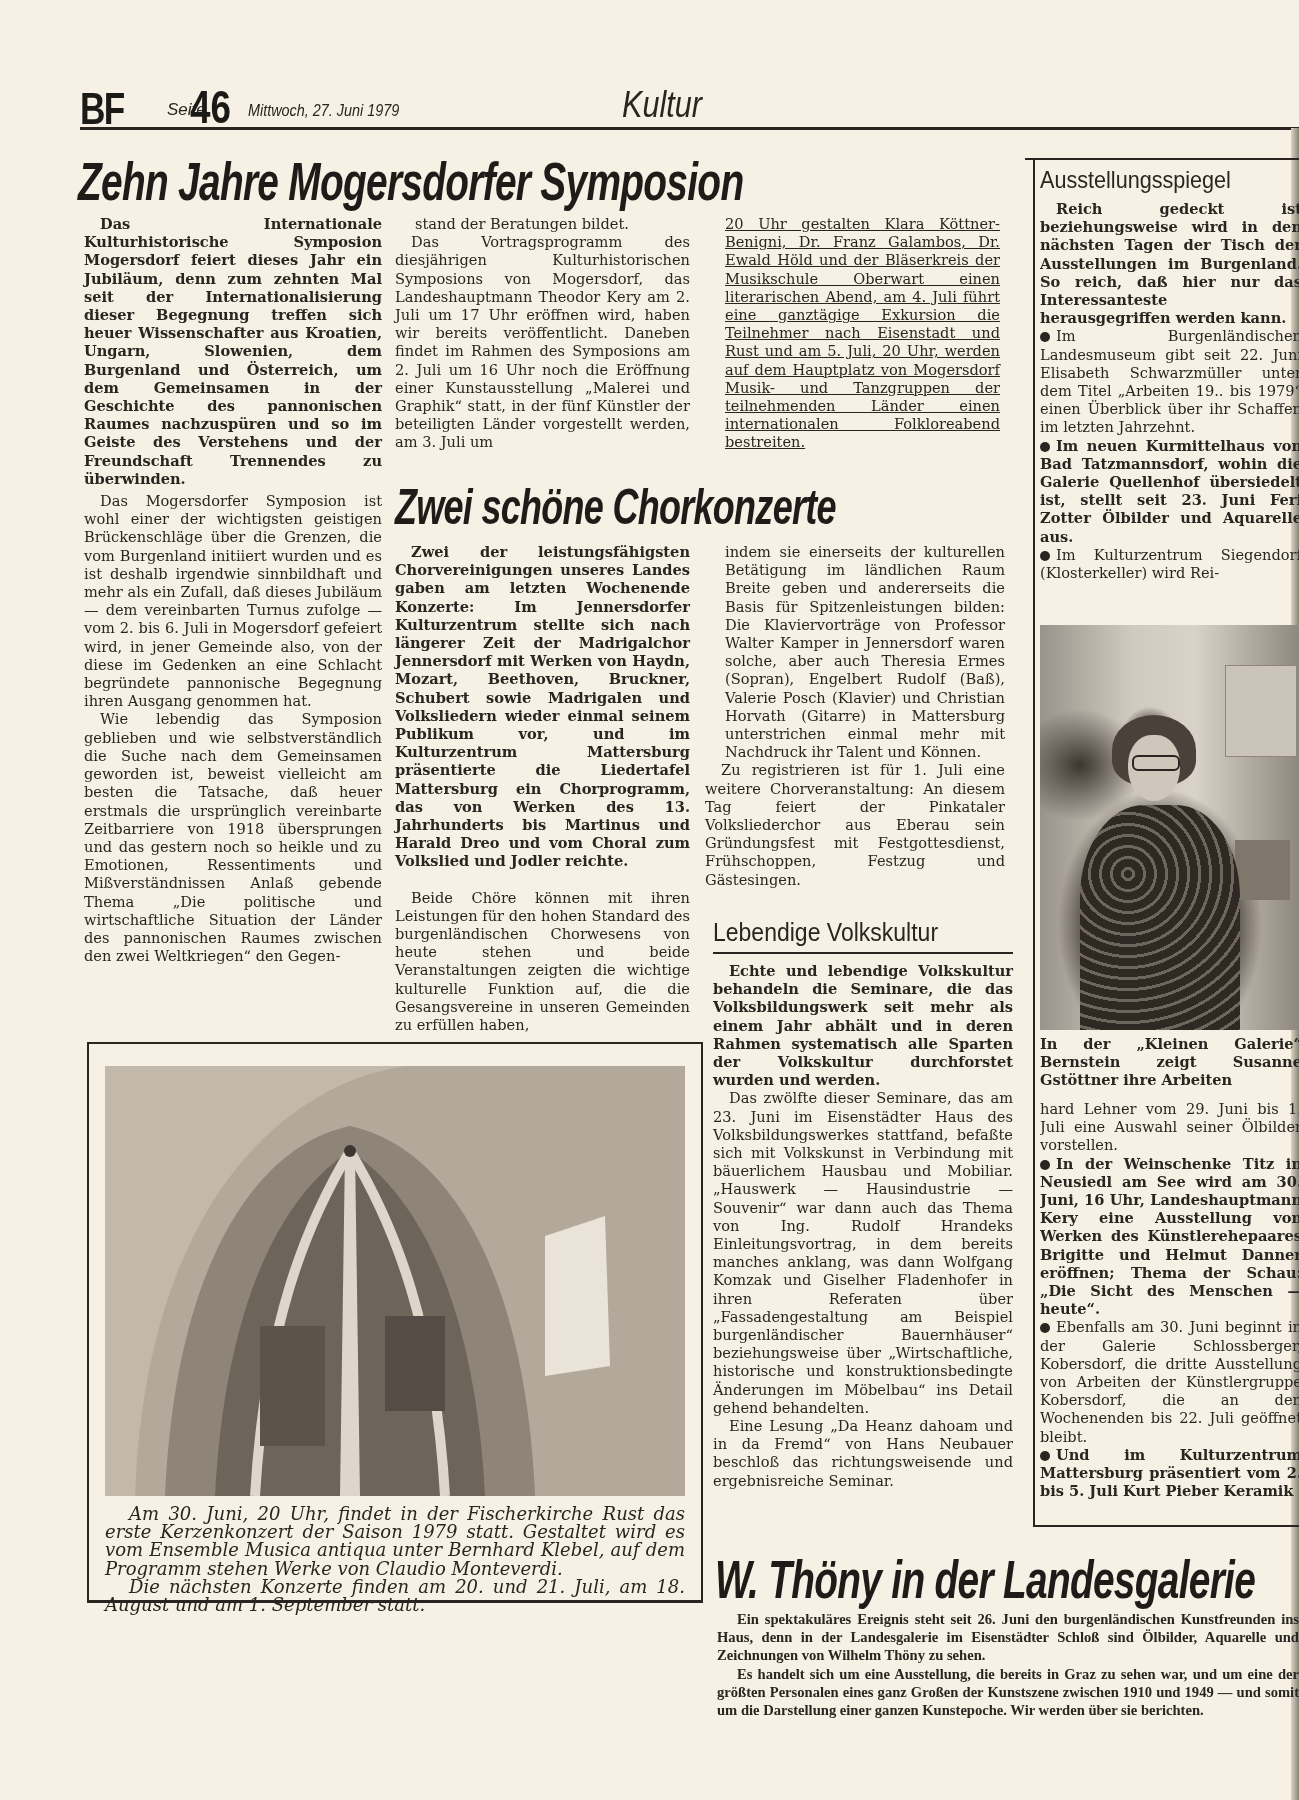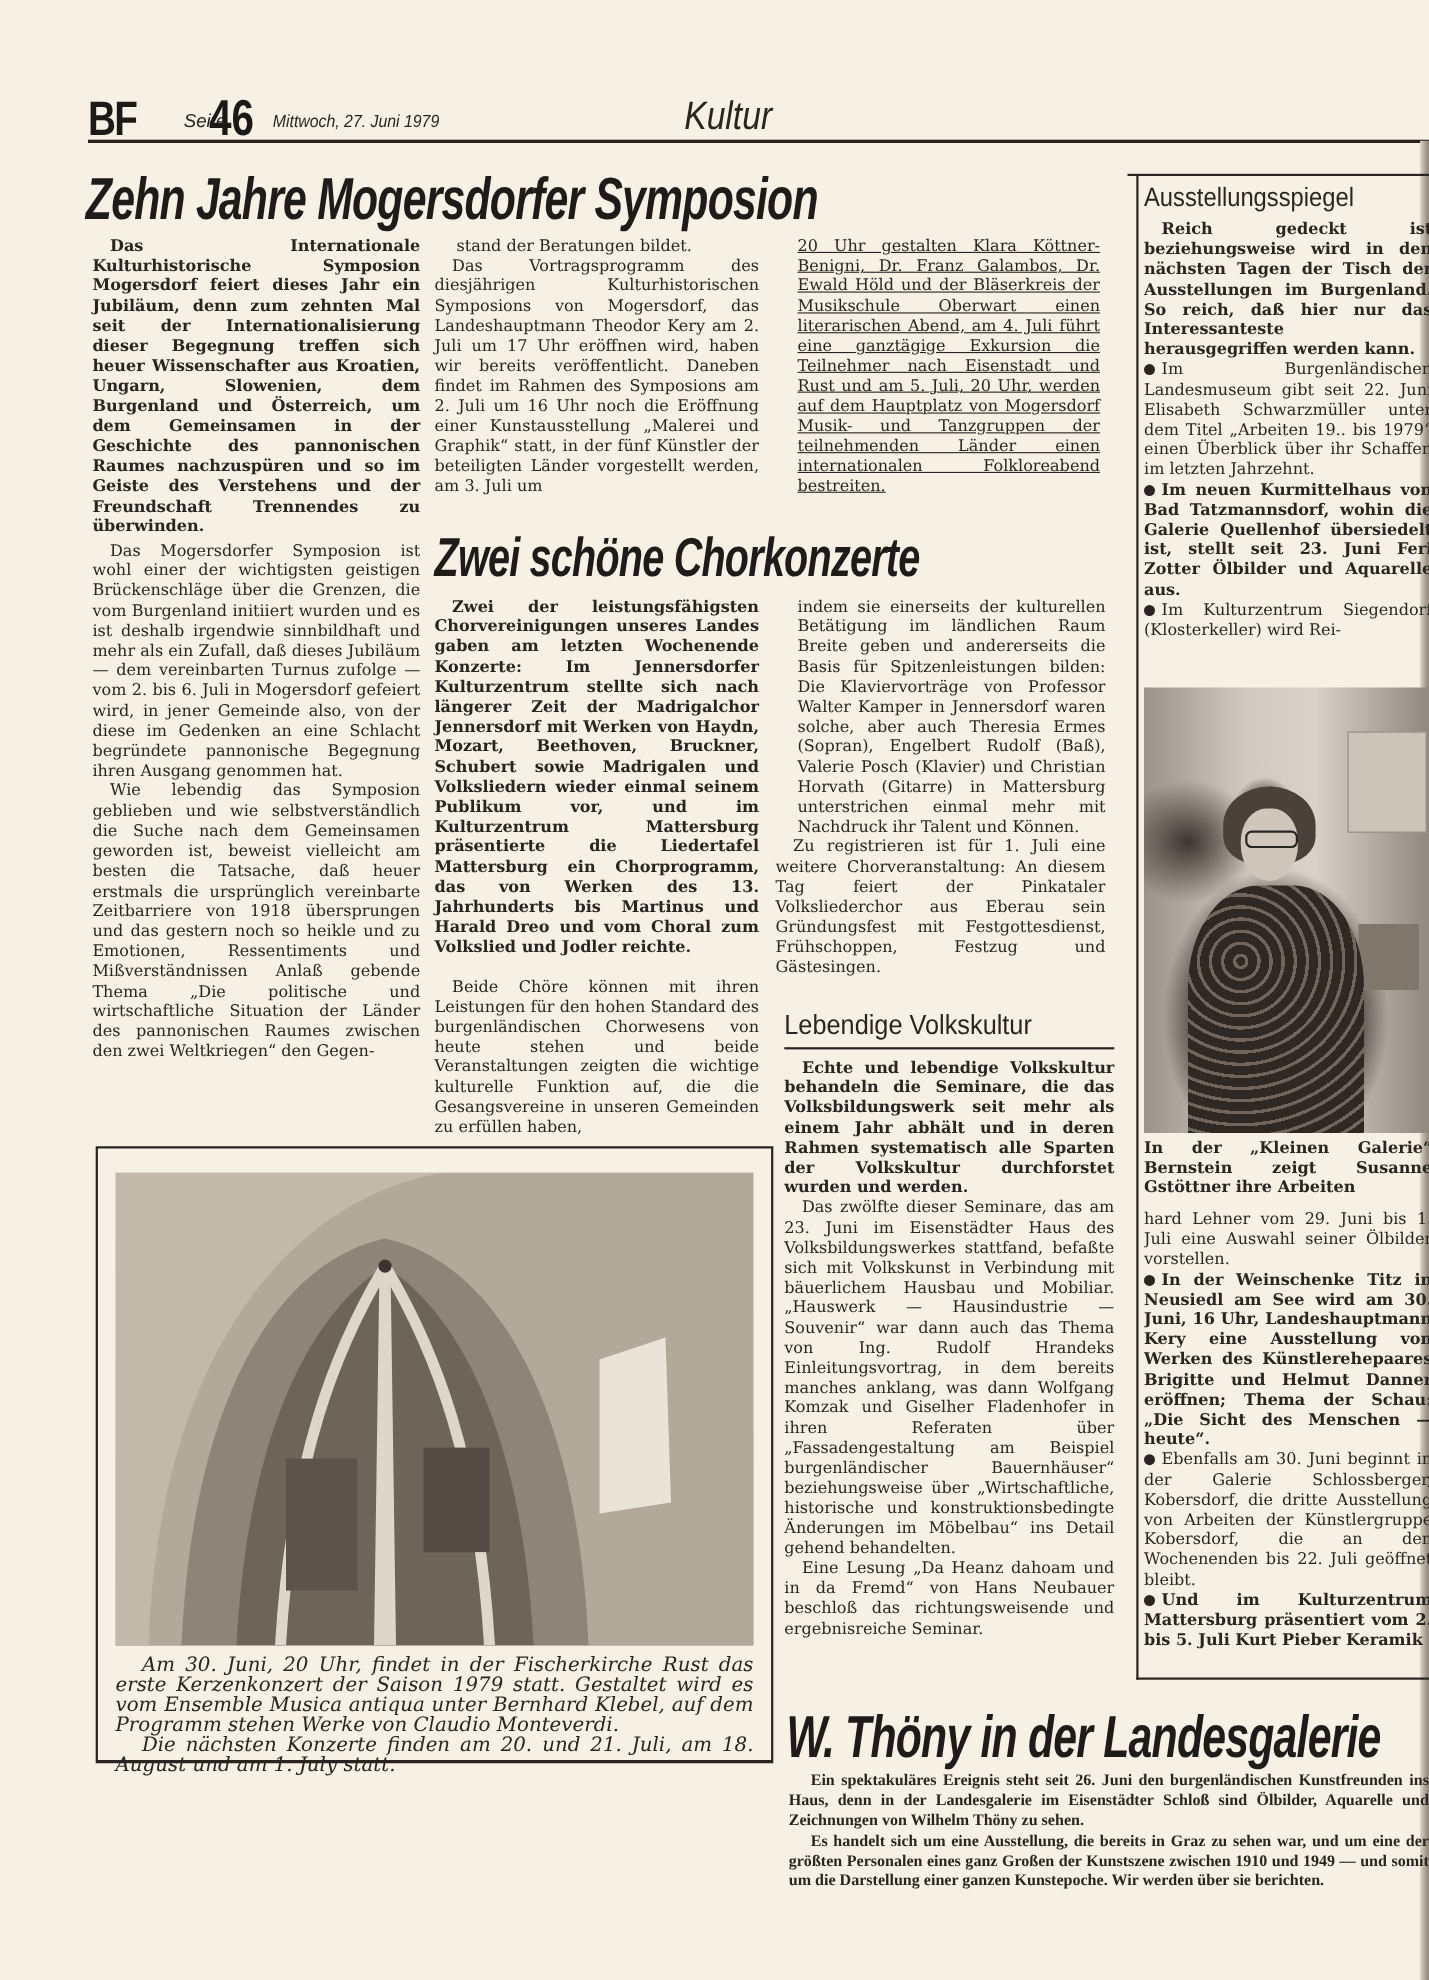--- a/index.html
+++ b/index.html
@@ -160,20 +160,20 @@
     <path d="M150 430 C 160 260, 200 160, 245 85" stroke="#ddd6ca" stroke-width="10" fill="none"></path>
     <path d="M340 430 C 330 260, 290 160, 245 85" stroke="#ddd6ca" stroke-width="10" fill="none"></path>
     <rect x="155" y="260" width="65" height="120" fill="#5c544b"></rect>
     <rect x="280" y="250" width="60" height="95" fill="#554d45"></rect>
     <path d="M440 170 L 500 150 L 505 300 L 440 310 Z" fill="#e9e3d8"></path>
     <circle cx="245" cy="85" r="6" fill="#3d3630"></circle>
   </svg>
 </div>
 <div class="abs caption">
   <p>Am 30. Juni, 20 Uhr, findet in der Fischerkirche Rust das erste Kerzenkonzert der Saison 1979 statt. Gestaltet wird es vom Ensemble Musica antiqua unter Bernhard Klebel, auf dem Programm stehen Werke von Claudio Monteverdi.</p>
-  <p>Die nächsten Konzerte finden am 20. und 21. Juli, am 18. August und am 1. July statt.</p>
+  <p>Die nächsten Konzerte finden am 20. und 21. Juli, am 18. August und am 1. September statt.</p>
 </div>
 
 <div class="abs headline h3">W. Thöny in der Landesgalerie</div>
 <div class="abs col c10">
   <p>Ein spektakuläres Ereignis steht seit 26. Juni den burgenländischen Kunstfreunden ins Haus, denn in der Landesgalerie im Eisenstädter Schloß sind Ölbilder, Aquarelle und Zeichnungen von Wilhelm Thöny zu sehen.</p>
   <p>Es handelt sich um eine Ausstellung, die bereits in Graz zu sehen war, und um eine der größten Personalen eines ganz Großen der Kunstszene zwischen 1910 und 1949 — und somit um die Darstellung einer ganzen Kunstepoche. Wir werden über sie berichten.</p>
 </div>
 
 </body></html>

